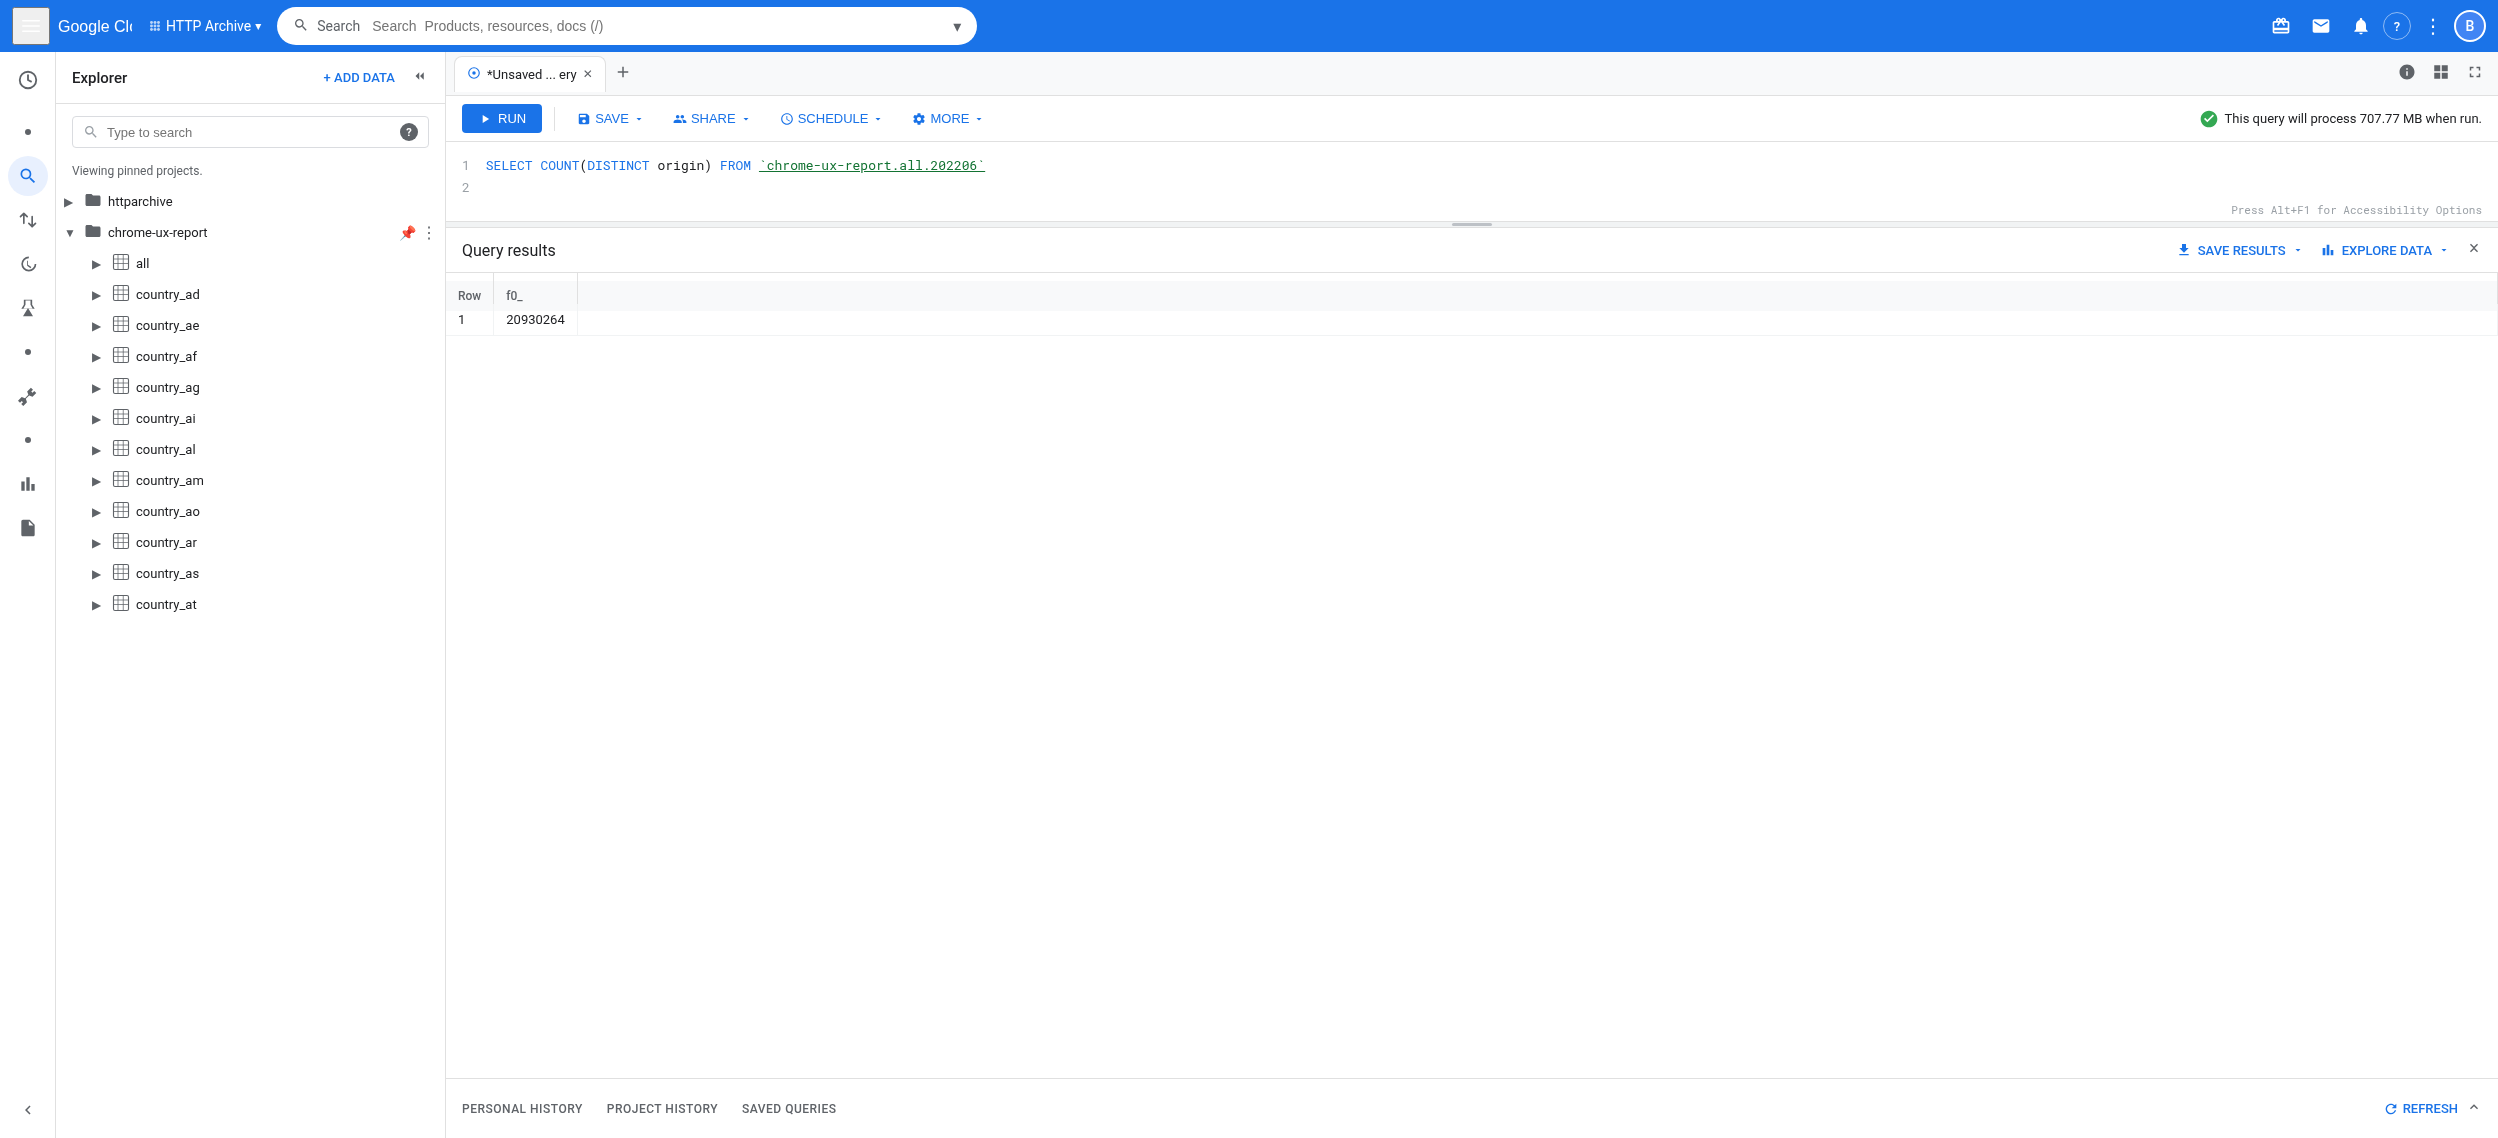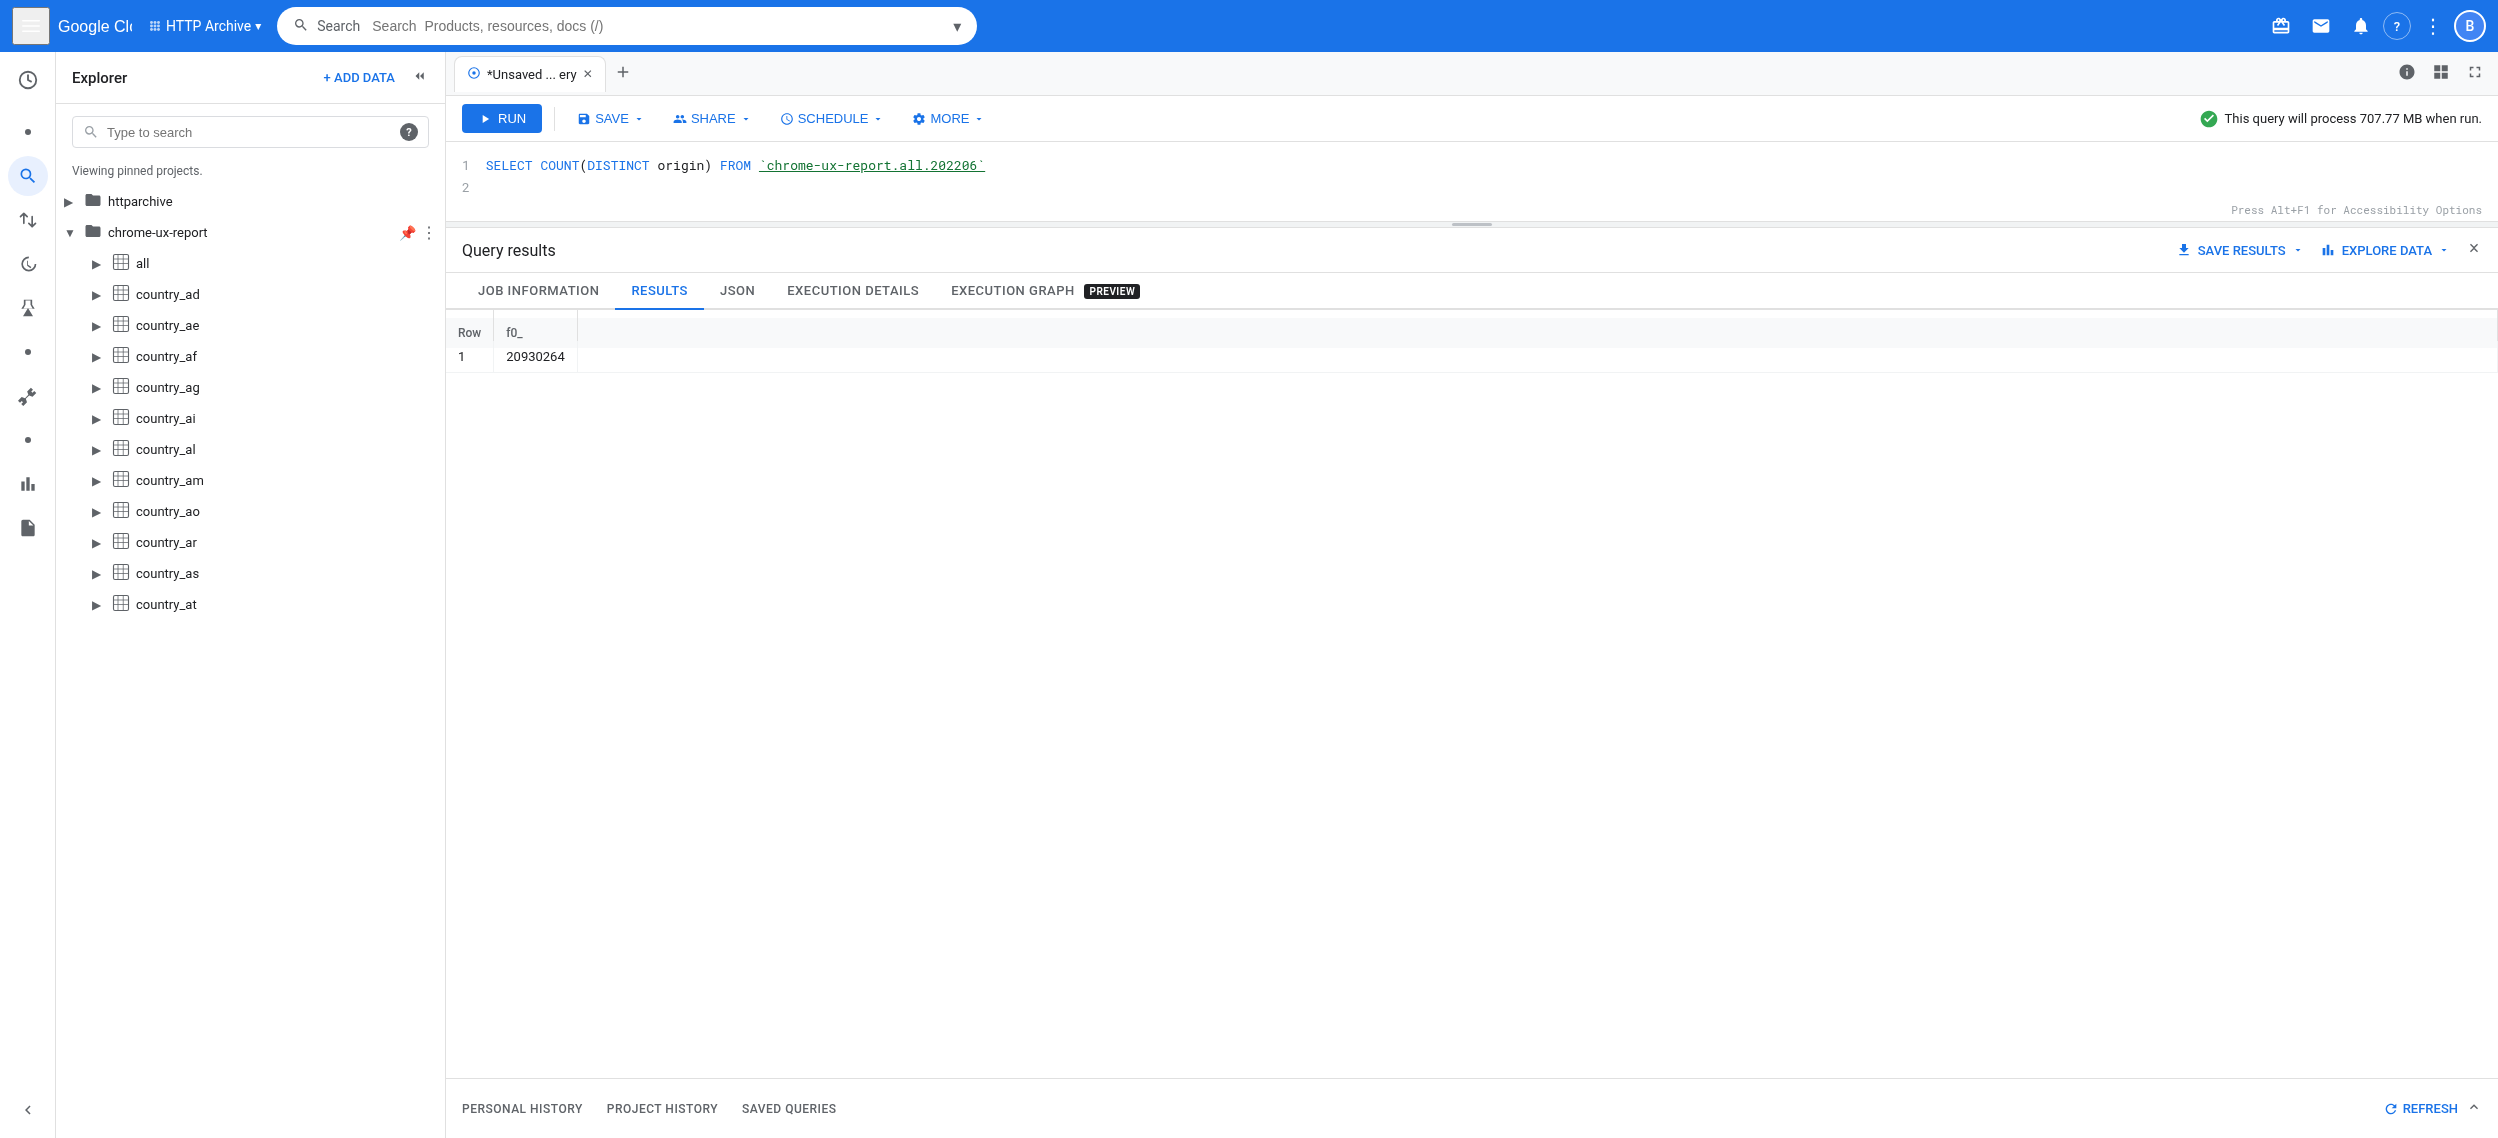--- a/index.html
+++ b/index.html
@@ -827,38 +827,20 @@
               </svg>
           </div>
           <div class="expand-icon">
             <svg width="16" height="16" viewBox="0 0 24 24" fill="#5f6368">
                 <path d="M7.41 18.41L6 17l6-6 6 6-1.41 1.41L12 13.83l-4.59 4.58zm0-12.82L12 10.17l4.59-4.58L18 7l-6 6-6-6 1.41-1.41z"></path>
               </svg>
           </div>
         </div>
       </div>
 
-      <div class="results-tabs">
-        <div class="result-tab">
-          <span>JOB INFORMATION</span>
-        </div>
-        <div class="result-tab active">
-          <span>RESULTS</span>
-        </div>
-        <div class="result-tab">
-          <span>JSON</span>
-        </div>
-        <div class="result-tab">
-          <span>EXECUTION DETAILS</span>
-        </div>
-        <div class="result-tab">
-          <span>EXECUTION GRAPH</span>
-          <span class="preview-badge">PREVIEW</span>
-        </div>
-      </div>
 
       <div class="results-table-wrap">
         <table class="results-table">
           <thead>
             <tr>
               <th>Row</th>
               <th>f0_</th>
               <th style="width:100%;"></th>
             </tr>
           </thead>

